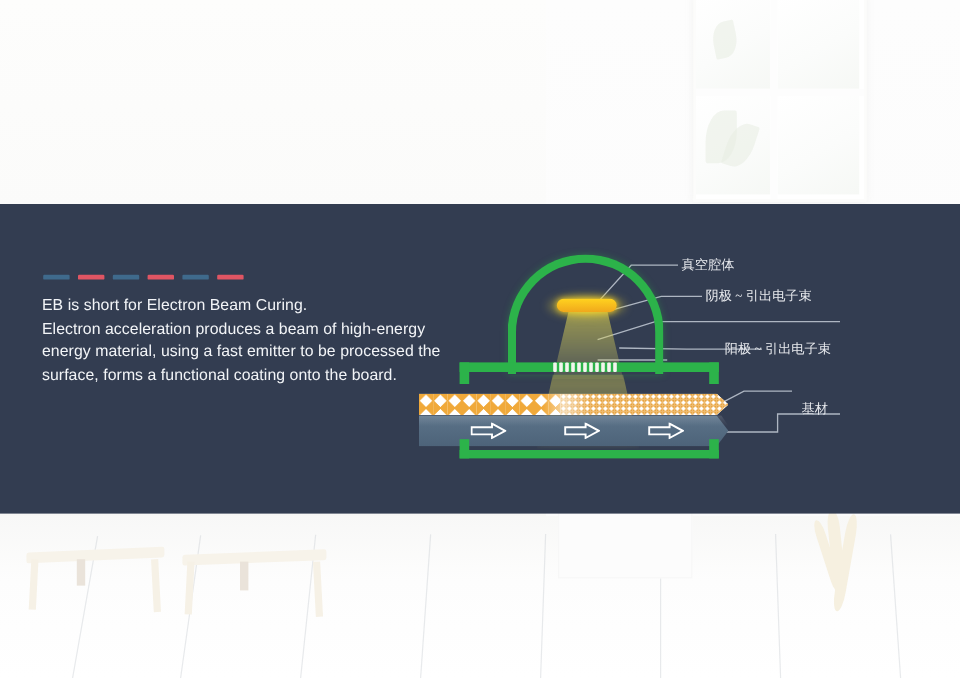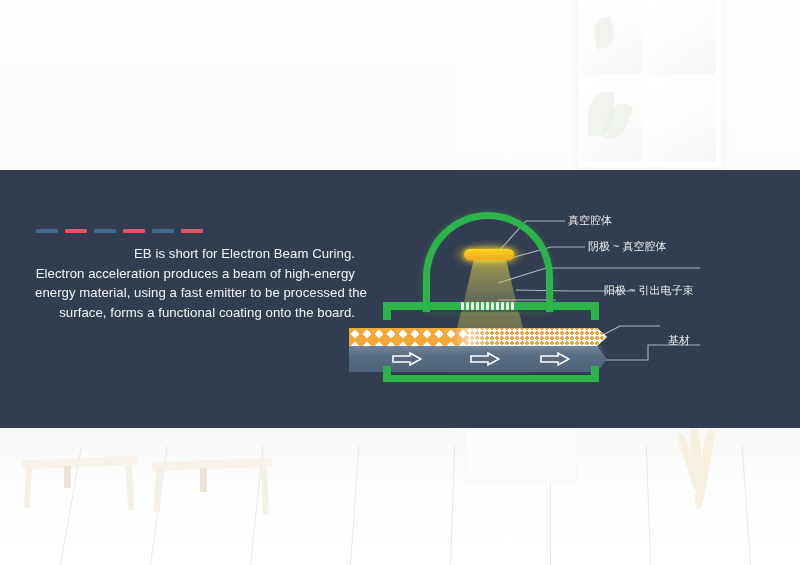--- a/index.html
+++ b/index.html
@@ -37,28 +37,28 @@
 
   
   .banner{position:absolute;left:0;top:170px;width:800px;height:258px;
     background:#333d51;overflow:hidden;}
 
   .dashes{position:absolute;left:36px;top:229px;display:flex;gap:7px;align-items:center;}
   .dash{width:22px;height:4px;border-radius:1px;}
 
   .copy{position:absolute;left:35px;top:244px;width:320px;
     color:#f2f4f7;font-size:13.2px;line-height:19.5px;letter-spacing:.05px;}
-  .copy .ln{white-space:pre;text-align:right;}
+  .copy .ln{white-space:pre;}
 
   
   .diagram{position:absolute;left:0;top:0;width:800px;height:258px;}
 
   
   .lbl{position:absolute;color:#e8eaee;font-size:11px;white-space:nowrap;
-       font-family:Liberation Sans, sans-serif;}
+       font-family:Liberation Serif, serif;}
 
   
   .dome{position:absolute;left:423px;top:212px;width:130px;height:100px;
     border:7px solid #2cb34a;border-bottom:none;
     border-radius:65px 65px 0 0;box-sizing:border-box;
     box-shadow:0 0 6px rgba(44,179,74,.35);}
 
   
   .emitter-glow{position:absolute;left:455px;top:244px;width:68px;height:22px;
     border-radius:11px;background:radial-gradient(ellipse at 50% 50%,
@@ -266,19 +266,19 @@
         <svg width="30" height="14" viewBox="0 0 30 14">
             <path d="M1 4 H18 V1 L29 7 L18 13 V10 H1 Z" fill="none" stroke="#ffffff" stroke-width="1.6"></path>
           </svg>
       </div>
 
       <div class="an-bar"></div>
       <div class="an-endL"></div>
       <div class="an-endR"></div>
 
       <div class="lbl" style="left:568px;top:213px;">真空腔体</div>
-      <div class="lbl" style="left:588px;top:239px;">阴极 ~ 真空腔体</div>
+      <div class="lbl" style="left:588px;top:239px;">阴极 ~ 引出电子束</div>
       <div class="lbl" style="left:604px;top:283px;">阳极 ~ 引出电子束</div>
       <div class="lbl" style="left:668px;top:333px;">基材</div>
 
     </div>
   </div>
 </div>
 
 </body></html>

